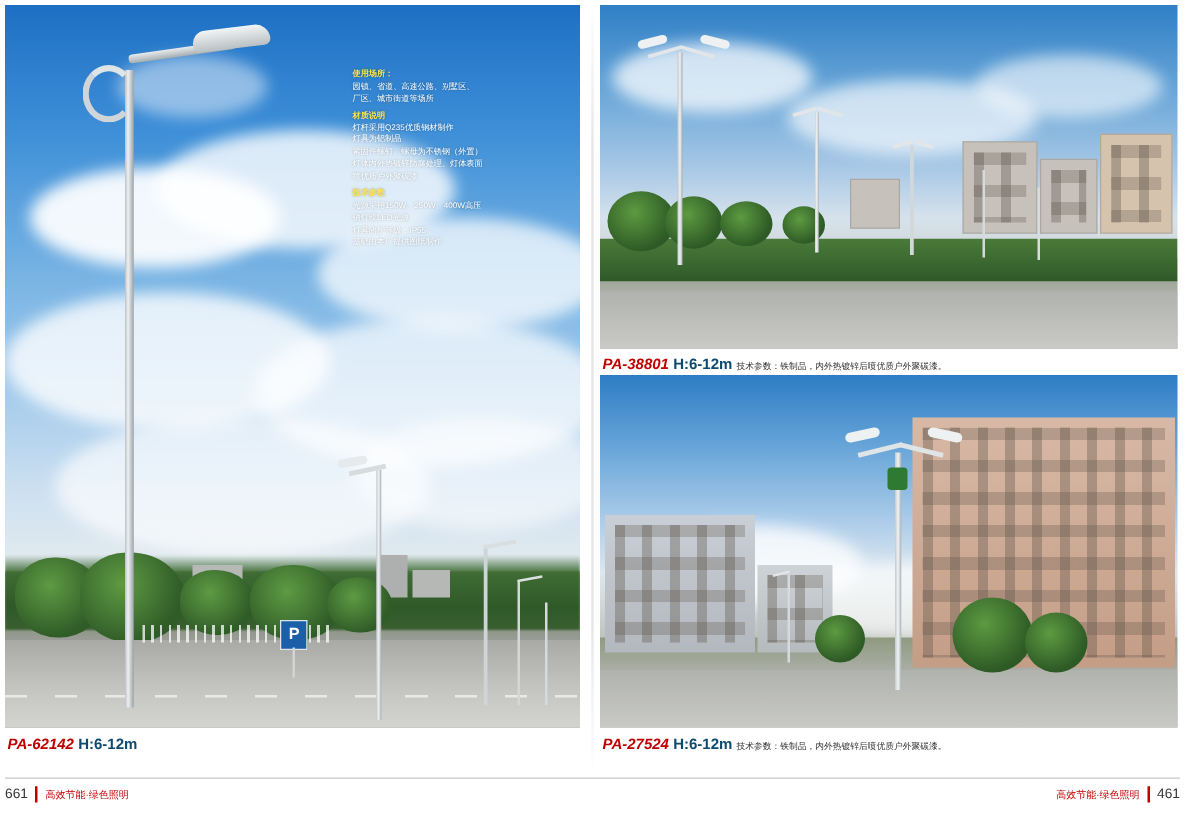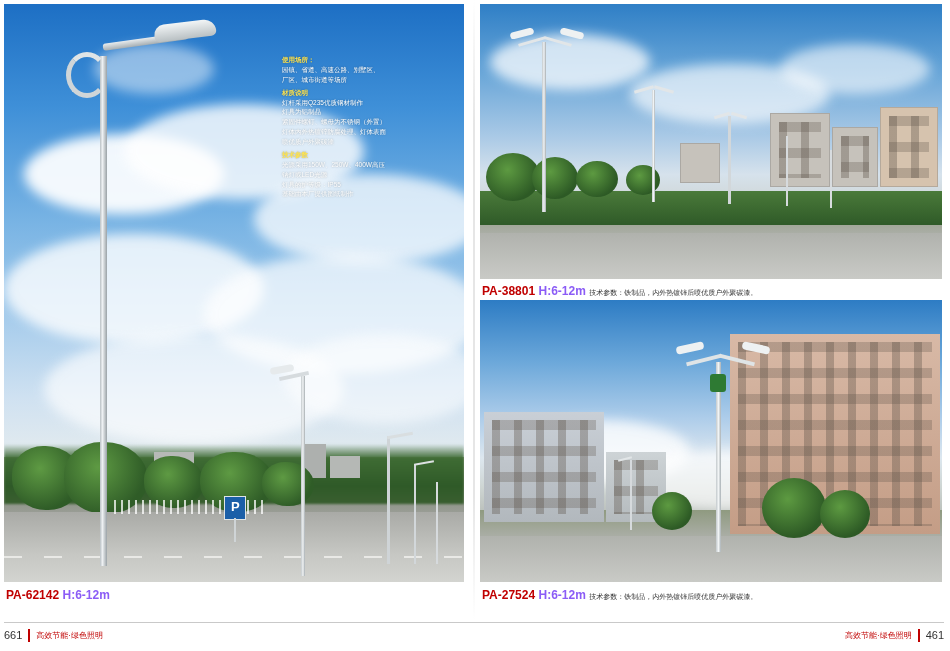--- a/index.html
+++ b/index.html
@@ -119,22 +119,22 @@
     text-shadow: 0 0 2px rgba(0,0,0,.35);
   }
   .spec-head { color: #ffe44d; font-weight: bold; margin-top: 3px; }
   .spec-line { white-space: nowrap; }
 
   .caption {
     position: absolute;
     font-size: 12px; font-weight: bold; color: #0b3fa0;
     white-space: nowrap;
   }
-  .caption .model { color: #c00000; }
-  .caption .hval { color: #8b5cf6; }
+  .caption .model { color: #c00000; font-style: italic; }
+  .caption .hval { color: #0c4a6e; }
   .caption .tech { color: #333333; font-weight: normal; font-size: 7px; }
 
   
   .right-photo-top {
     position: absolute; left: 480px; top: 4px; width: 462px; height: 275px;
     overflow: hidden;
     background: linear-gradient(to bottom, #2f7fc6 0%, #69a6d8 25%, #a9c9e6 48%, #d6e2ec 62%, #cfd6d6 72%, #b9bfbb 80%, #a7aca6 100%);
   }
   .right-photo-bot {
     position: absolute; left: 480px; top: 300px; width: 462px; height: 282px;

